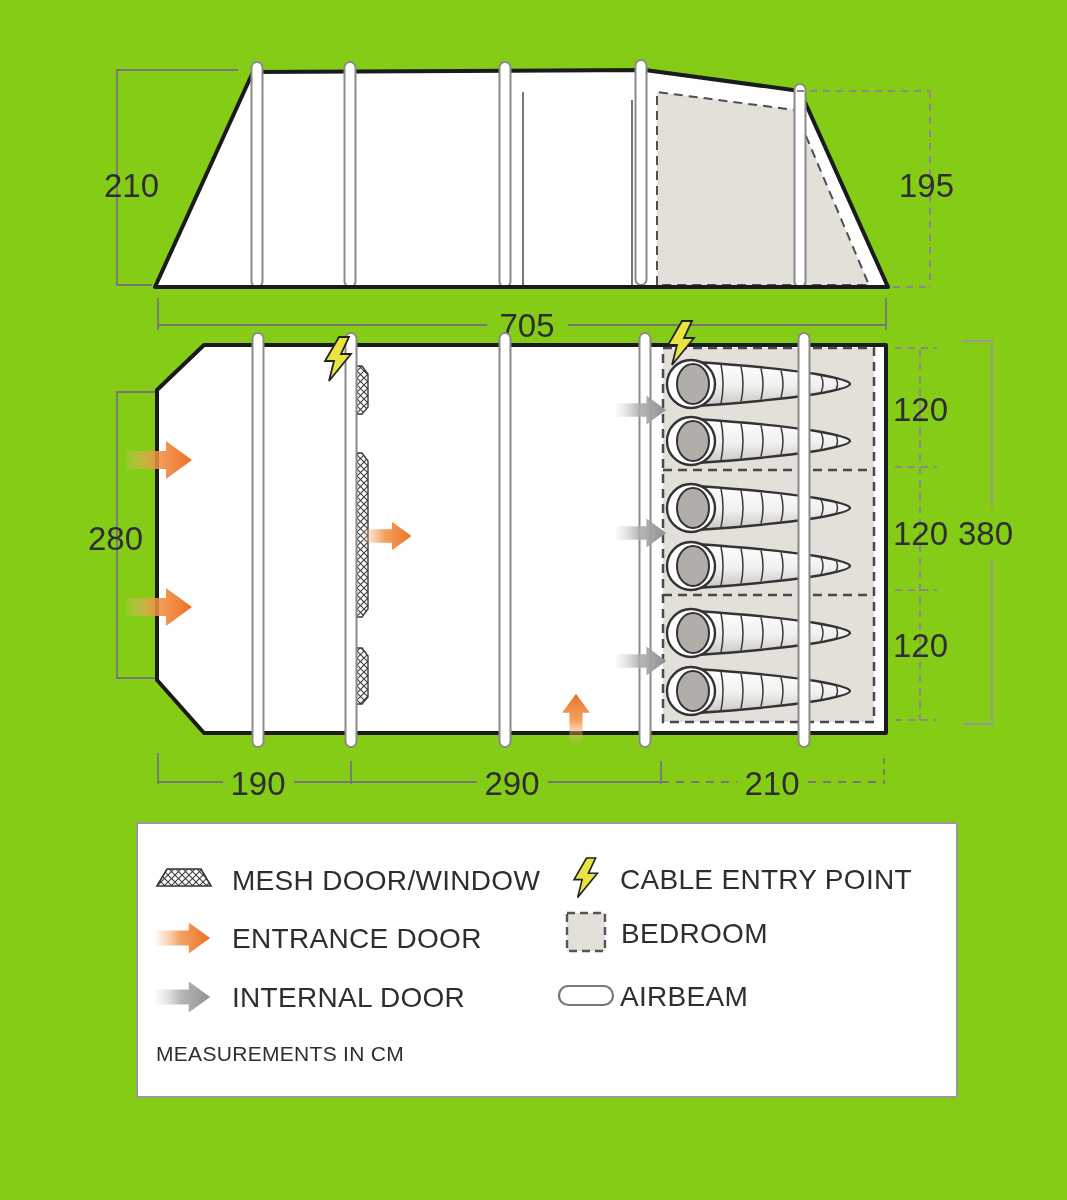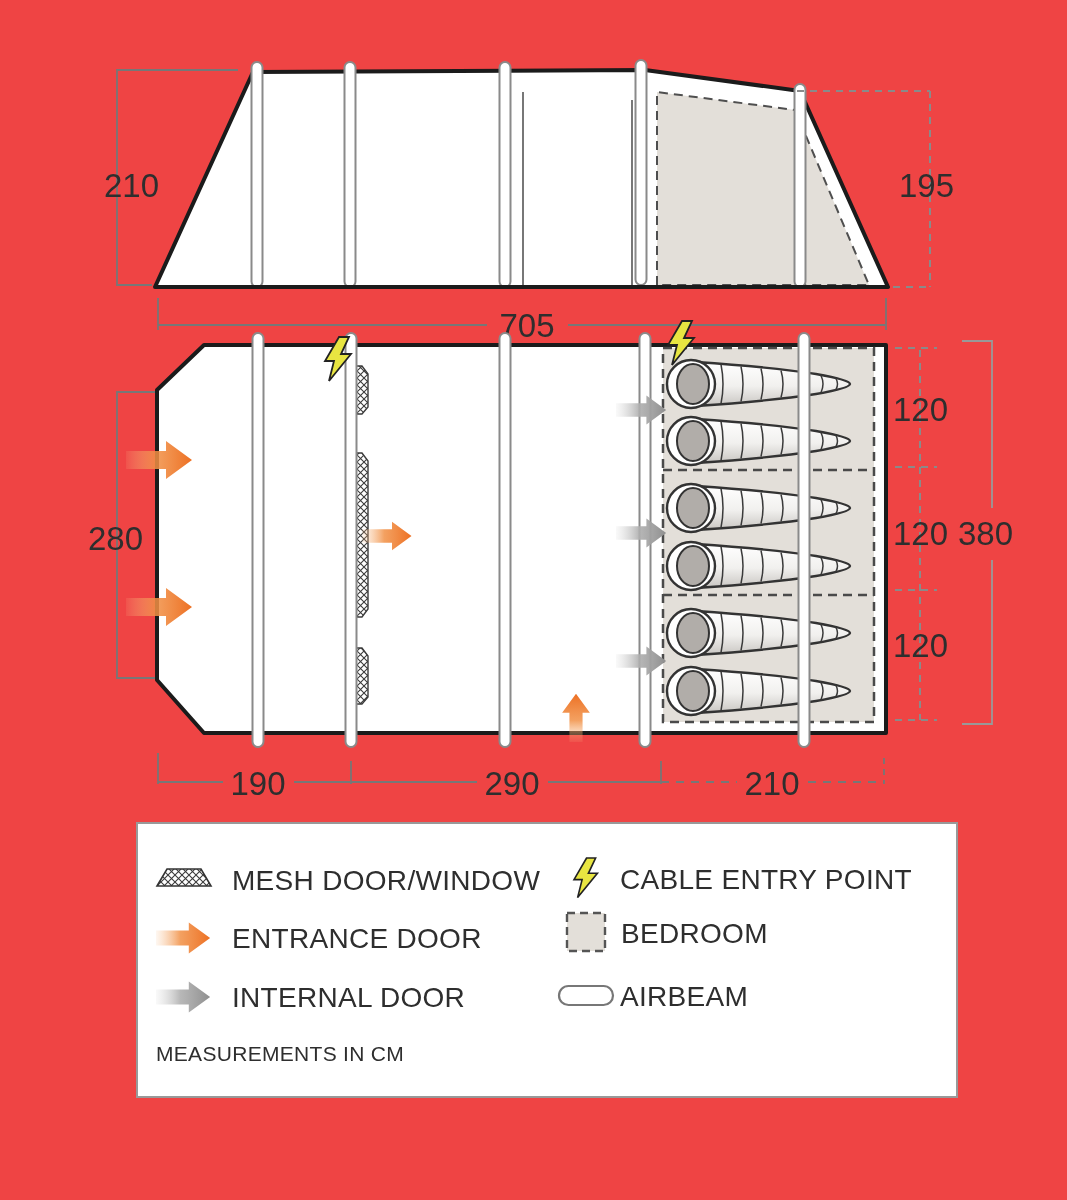--- a/index.html
+++ b/index.html
@@ -1,16 +1,16 @@
 <!DOCTYPE html>
 <html><head>
 <meta charset="utf-8">
 <style>
   html,body{margin:0;padding:0;background:#ffffff;}
-  .page{position:relative;width:1067px;height:1200px;background:#ef4444;overflow:hidden;
+  .page{position:relative;width:1067px;height:1200px;background:#84cc16;overflow:hidden;
         font-family:"Liberation Sans", sans-serif;}
   svg text{font-family:"Liberation Sans", sans-serif;fill:#2e2e2e;}
   .dim{font-size:33px;}
   .leg{font-size:28px;letter-spacing:.3px;}
   .note{font-size:21px;letter-spacing:.3px;}
 </style>
 </head>
 <body>
 
 <div class="page">

